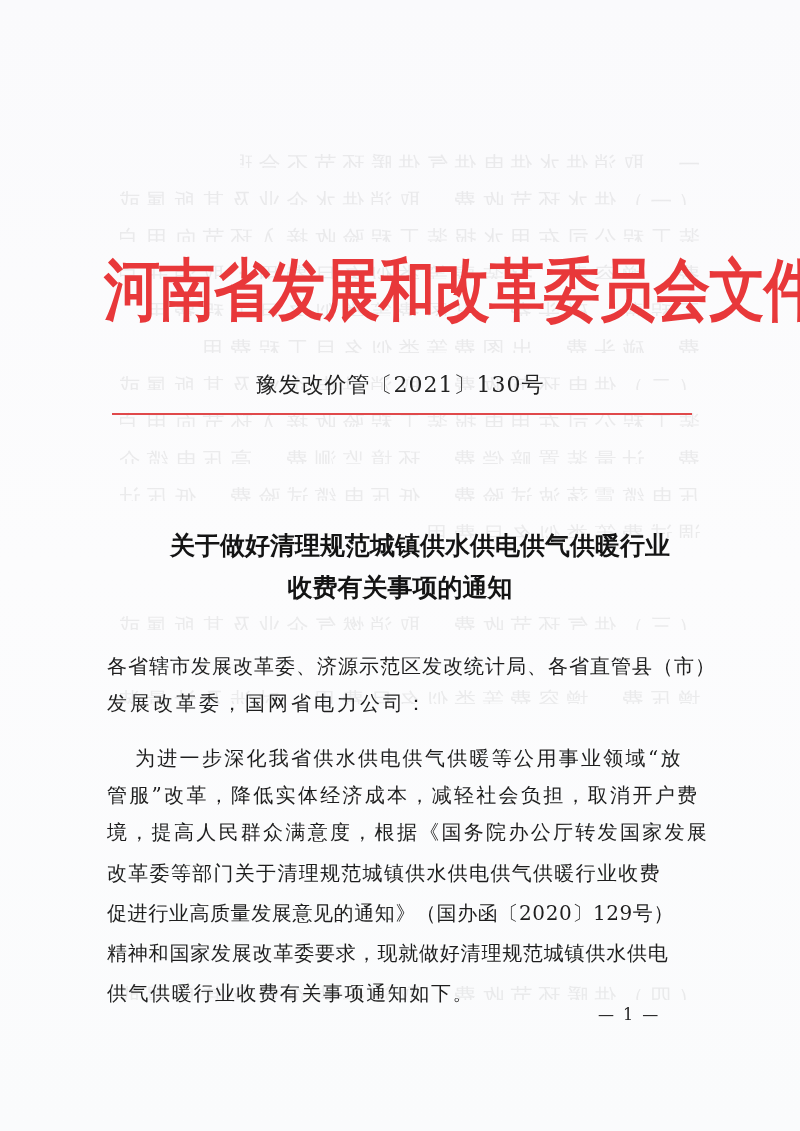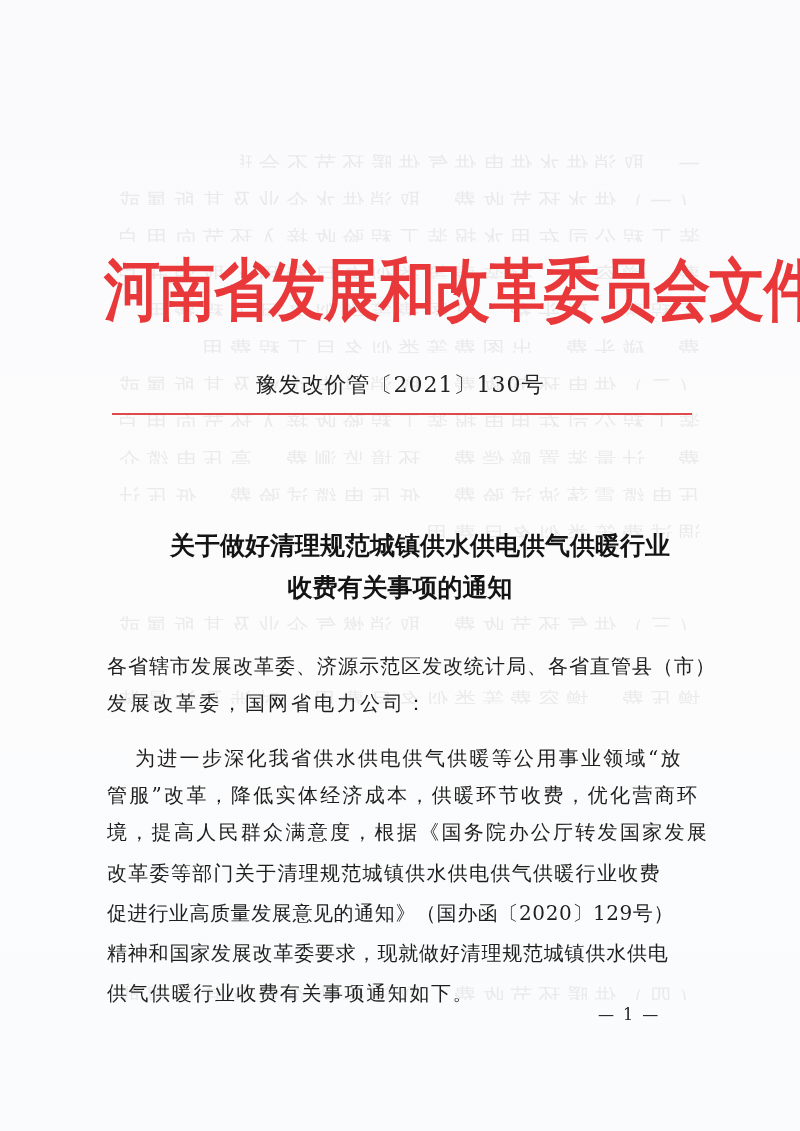--- a/index.html
+++ b/index.html
@@ -132,21 +132,21 @@
 
   <div class="red-rule"></div>
 
   <div class="title l2">关于做好清理规范城镇供水供电供气供暖行业</div>
   <div class="title l3">收费有关事项的通知</div>
 
   <div class="body-text" style="top:648px;letter-spacing:1px;">各省辖市发展改革委、济源示范区发改统计局、各省直管县（市）</div>
   <div class="body-text" style="top:685px;">发展改革委，国网省电力公司：</div>
 
   <div class="body-text" style="top:740px;left:135px;letter-spacing:2.3px;">为进一步深化我省供水供电供气供暖等公用事业领域“放</div>
-  <div class="body-text" style="top:777px;letter-spacing:2.3px;">管服”改革，降低实体经济成本，供暖环节收费，优化营商环</div>
+  <div class="body-text" style="top:777px;letter-spacing:2.3px;">管服”改革，降低实体经济成本，减轻社会负担，取消开户费</div>
   <div class="body-text" style="top:814px;letter-spacing:2.3px;">境，提高人民群众满意度，根据《国务院办公厅转发国家发展</div>
   <div class="body-text" style="top:855px;letter-spacing:1.3px;">改革委等部门关于清理规范城镇供水供电供气供暖行业收费</div>
   <div class="body-text" style="top:895px;letter-spacing:0.6px;">促进行业高质量发展意见的通知》（国办函〔2020〕129号）</div>
   <div class="body-text" style="top:935px;letter-spacing:0.8px;">精神和国家发展改革委要求，现就做好清理规范城镇供水供电</div>
   <div class="body-text" style="top:975px;letter-spacing:1.6px;">供气供暖行业收费有关事项通知如下。</div>
 
   <div class="page-number">— 1 —</div>
 
 </div>
 

